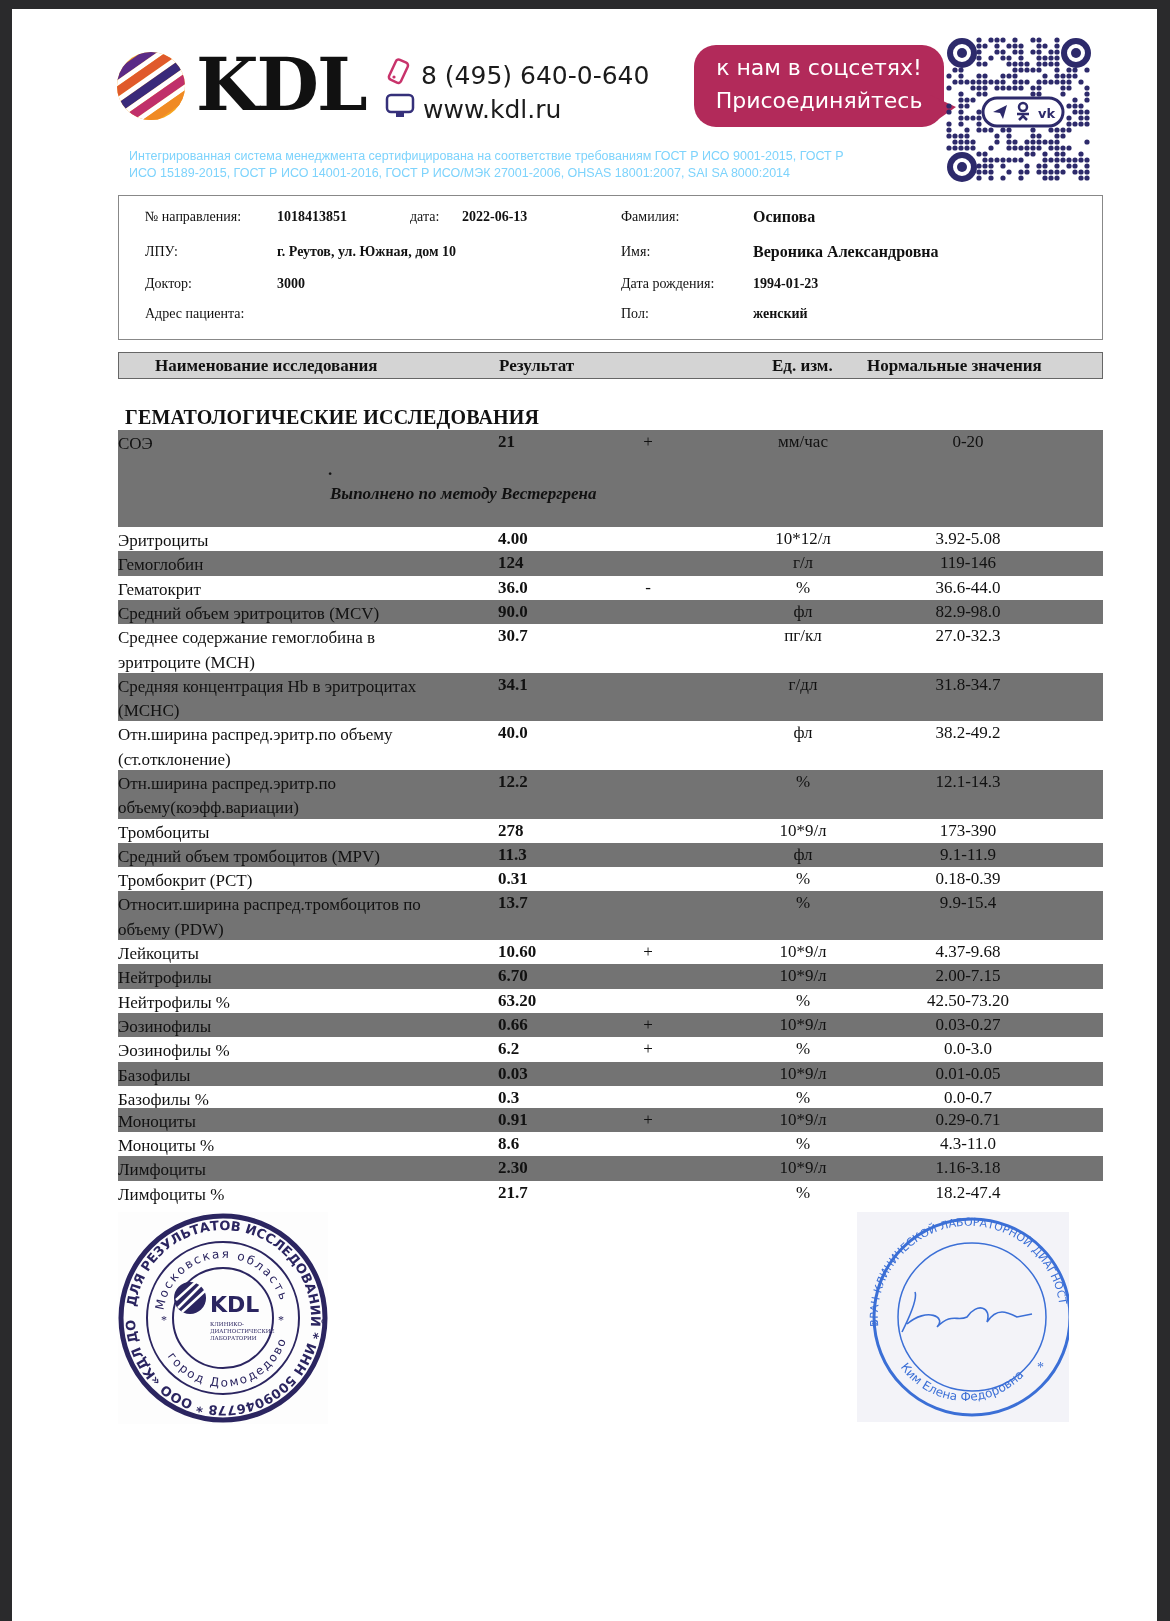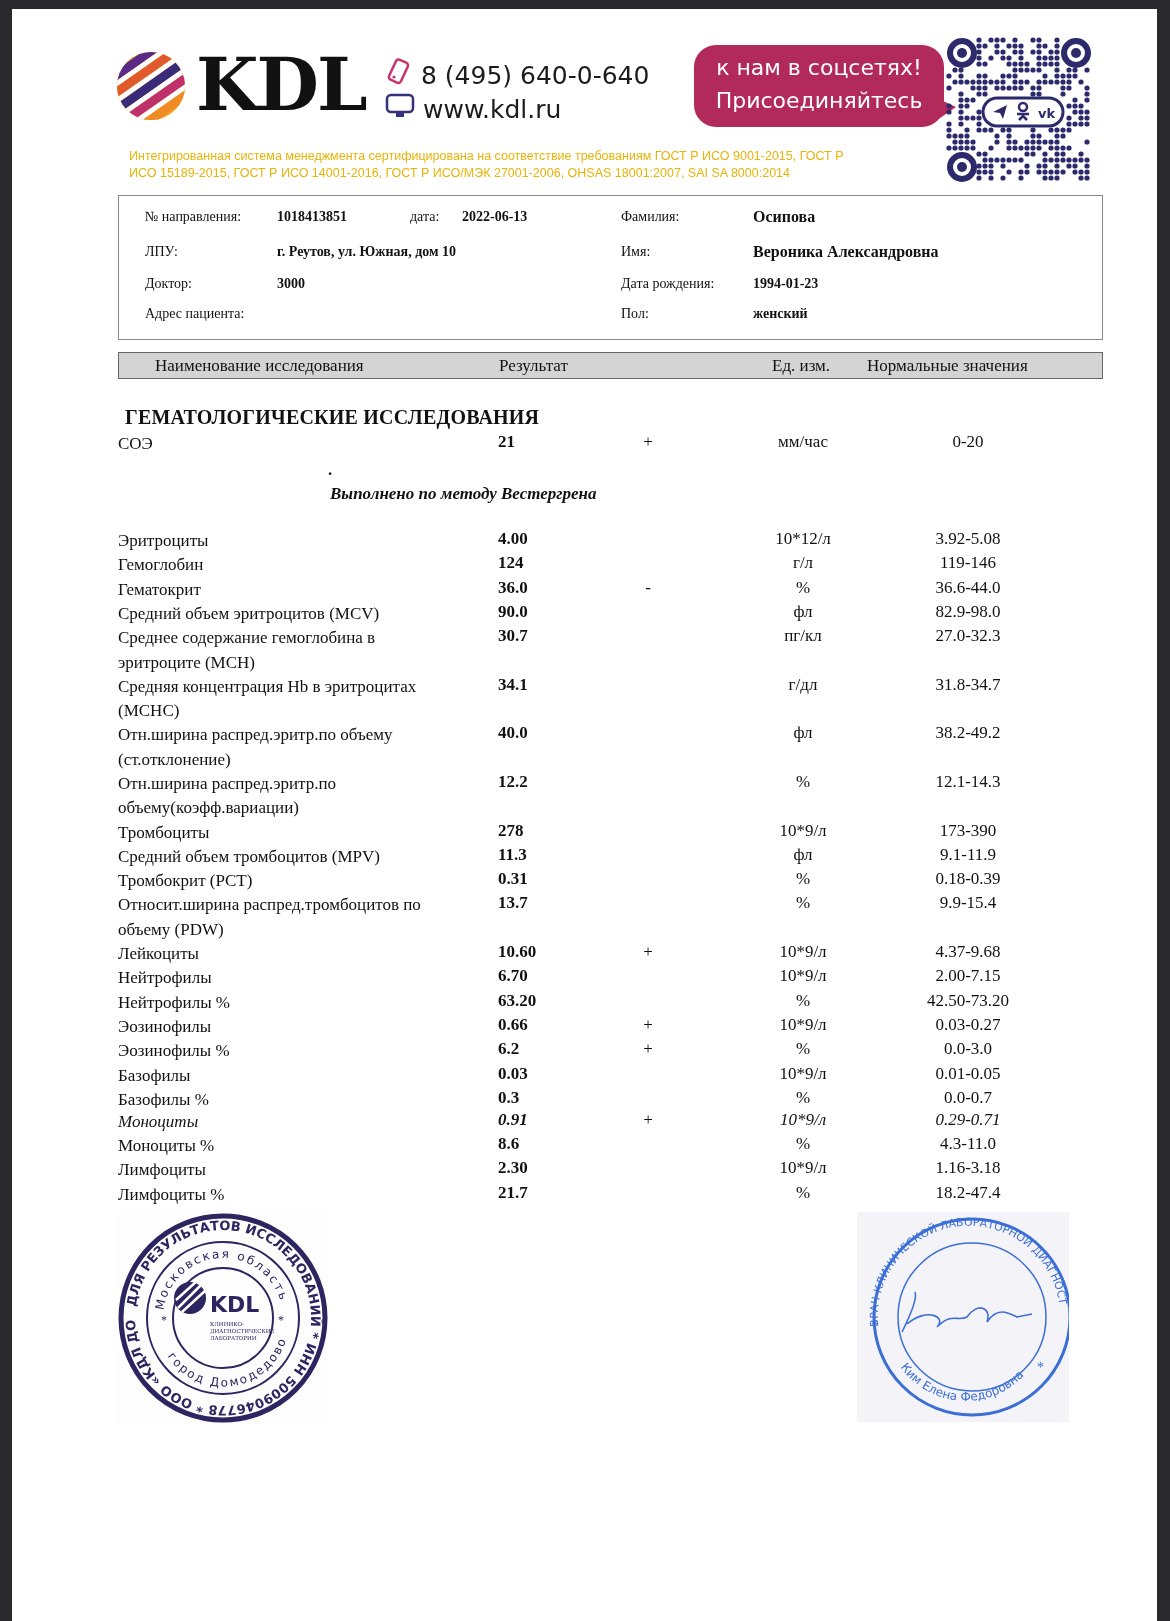--- a/index.html
+++ b/index.html
@@ -8,34 +8,34 @@
   .abs{position:absolute;}
   
   .logo-globe{left:116px;top:51px;width:70px;height:70px;}
   .logo-text{left:196px;top:45px;font-family:"DejaVu Serif",serif;font-weight:bold;font-size:72px;letter-spacing:-2px;color:#111;line-height:80px;}
   .contact{left:385px;font-family:"DejaVu Sans",sans-serif;font-size:25px;color:#1b1b1b;display:flex;align-items:center;gap:8px;}
   .contact.phone{top:57px;}
   .contact.web{top:92px;}
   .bubble{left:694px;top:45px;width:250px;height:82px;background:#b22a5a;border-radius:22px;color:#fff;font-family:"DejaVu Sans",sans-serif;font-size:22px;text-align:center;line-height:33px;padding-top:6px;box-sizing:border-box;}
   .bubble-tail{left:930px;top:95px;width:0;height:0;border-left:26px solid #b22a5a;border-top:12px solid transparent;border-bottom:18px solid transparent;}
   .qr{left:945px;top:36px;width:148px;height:148px;}
-  .cert{left:129px;top:148px;width:820px;font-family:"Liberation Sans",sans-serif;font-size:12.5px;color:#eab308;line-height:17px;}
+  .cert{left:129px;top:148px;width:820px;font-family:"Liberation Sans",sans-serif;font-size:12.5px;color:#7dd3fc;line-height:17px;}
   
   .pbox{left:118px;top:195px;width:985px;height:145px;border:1px solid #888;box-sizing:border-box;}
   .lbl{font-size:14px;color:#111;}
   .val{font-size:14px;font-weight:bold;color:#111;}
   .val.big{font-size:16px;}
   
-  .thead{left:118px;top:352px;width:985px;height:27px;background:#d4d4d4;border:1px solid #666;box-sizing:border-box;font-size:17px;font-weight:normal;}
+  .thead{left:118px;top:352px;width:985px;height:27px;background:#d4d4d4;border:1px solid #666;box-sizing:border-box;font-size:17px;font-weight:bold;}
   .thead span{position:absolute;top:3px;}
   .section{left:125px;top:406px;font-size:20px;font-weight:bold;letter-spacing:0.2px;}
   
   .rows{left:118px;top:430px;width:985px;}
   .row{position:relative;width:985px;font-size:17px;}
-  .row.shade{background:#ffffff;}
+  .row.shade{background:#737373;}
   .row .c{position:absolute;top:2px;}
   .c-name{left:0;width:330px;line-height:24.5px;}
   .c-res{left:380px;width:90px;text-align:left;font-weight:bold;}
   .c-flag{left:510px;width:40px;text-align:center;}
   .c-unit{left:605px;width:160px;text-align:center;}
   .c-norm{left:770px;width:160px;text-align:center;}
   .note-dot{position:absolute;left:210px;top:30px;font-weight:bold;}
   .note{position:absolute;left:212px;top:54px;font-weight:bold;font-size:17px;font-style:italic;}
   
   .stamp-left{left:118px;top:1212px;width:210px;height:212px;background:#fdfdfd;}
@@ -545,21 +545,21 @@
         <span class="c c-unit">10*9/л</span>
         <span class="c c-norm">0.01-0.05</span>
       </div>
       <div class="row" style="height: 22px;">
         <span class="c c-name">Базофилы %</span>
         <span class="c c-res">0.3</span>
         <span class="c c-flag"></span>
         <span class="c c-unit">%</span>
         <span class="c c-norm">0.0-0.7</span>
       </div>
-      <div class="row shade" style="height: 24.3px; font-style: italic;">
+      <div class="row shade" style="height: 24.3px;">
         <span class="c c-name">Моноциты</span>
         <span class="c c-res">0.91</span>
         <span class="c c-flag">+</span>
         <span class="c c-unit">10*9/л</span>
         <span class="c c-norm">0.29-0.71</span>
       </div>
       <div class="row" style="height: 24.3px;">
         <span class="c c-name">Моноциты %</span>
         <span class="c c-res">8.6</span>
         <span class="c c-flag"></span>

